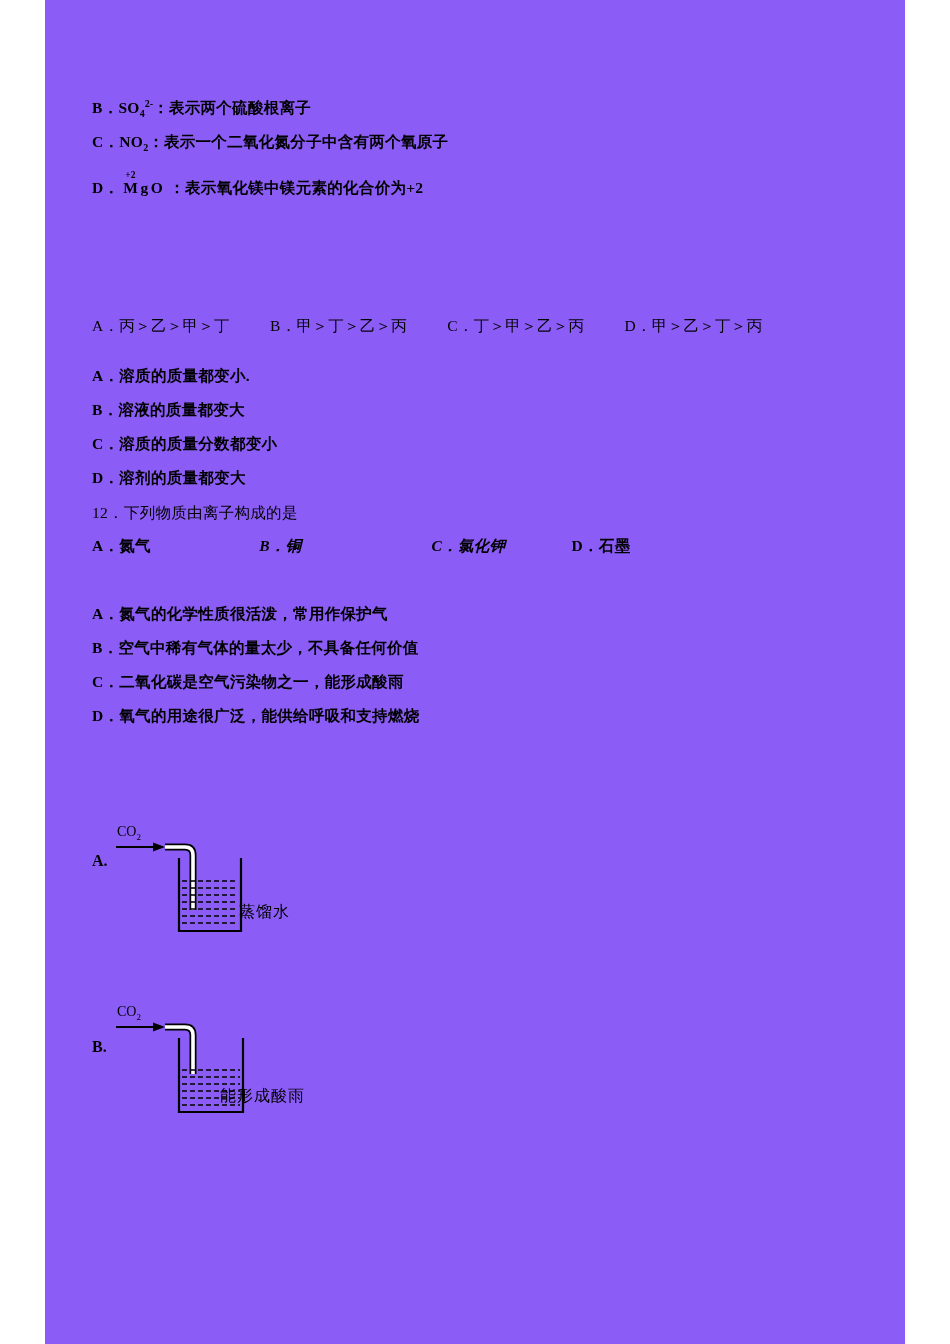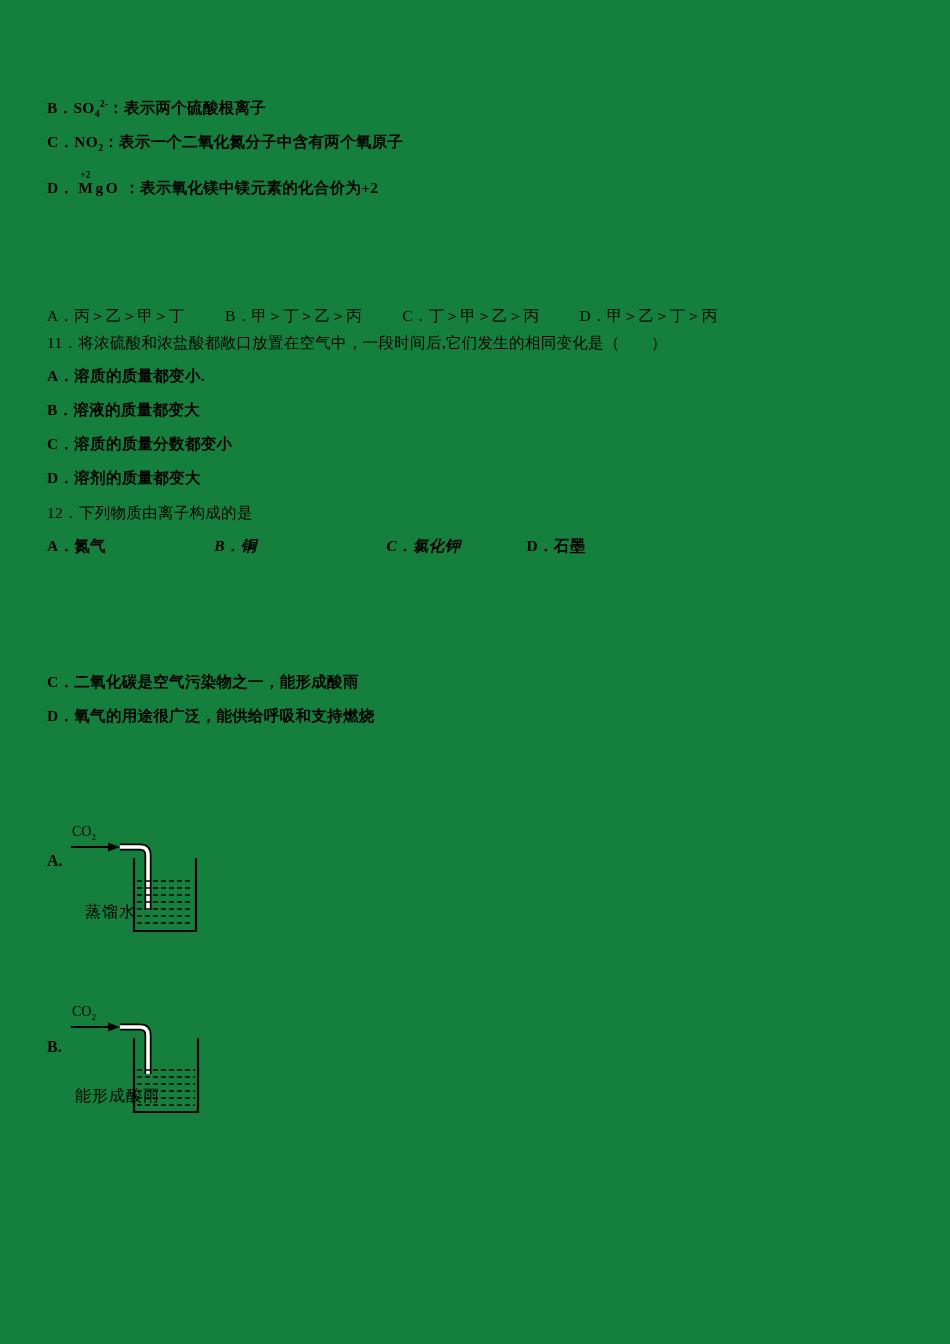--- a/index.html
+++ b/index.html
@@ -1,75 +1,76 @@
 <!DOCTYPE html>
 <html><head>
 <meta charset="utf-8">
 <style>
   * { margin:0; padding:0; box-sizing:border-box; }
   html,body { background:#ffffff; }
   body { font-family:"Liberation Serif", serif; color:#000; }
-  .page { position:relative; width:950px; height:1344px; background:#15803d; overflow:hidden; margin:0 auto; }
+  .page { position:relative; width:860px; height:1344px; background:#8b5cf6; overflow:hidden; margin:0 auto; }
   .line { position:absolute; left:47px; font-size:15.5px; white-space:nowrap; letter-spacing:0.3px; }
   .bold { font-weight:700; }
   .para { position:absolute; left:47px; width:860px; font-size:15.5px; line-height:36px; text-align:justify; letter-spacing:0.3px; }
   sub.fm { font-size:10px; vertical-align:-4px; letter-spacing:0; }
   sup.fm { font-size:10px; vertical-align:6px; letter-spacing:0; }
   .mg-wrap { position:relative; display:inline-block; letter-spacing:2.5px; margin:0 4px; }
   .valence { position:absolute; top:-9px; left:2px; font-size:9.5px; letter-spacing:0; }
   .opts-row span { display:inline-block; }
   .q10-opt { margin-right:36px; }
   .w163 { width:163px; }
   .w168 { width:168px;font-style:italic; }
   .w136 { width:136px;font-style:italic; }
   .fig { position:absolute;margin-top:32px; }
   .fig svg { display:block; }
   .fig-label { position:absolute; left:47px; font-size:16px; font-weight:700; }
-  .caption { position:absolute; font-size:16px; text-align:left; letter-spacing:1px; }
+  .caption { position:absolute; font-size:16px; text-align:right; letter-spacing:1px; }
   .gas-label { font-size:14px; font-family:"Liberation Serif", serif; }
 </style>
 </head>
 <body>
 
 <div class="page">
 
   <div class="line bold" style="top:98px">
     <span>B．</span><span>SO</span><sub class="fm">4</sub><sup class="fm">2-</sup><span>：表示两个硫酸根离子</span>
   </div>
 
   <div class="line bold" style="top:132px">
     <span>C．</span><span>NO</span><sub class="fm">2</sub><span>：表示一个二氧化氮分子中含有两个氧原子</span>
   </div>
 
   <div class="line bold" style="top:178px">
     <span>D．</span><span class="mg-wrap"><span class="valence">+2</span><span>MgO</span></span><span>：表示氧化镁中镁元素的化合价为+2</span>
   </div>
 
 
-  <div class="line opts-row" style="top:306px">
+  <div class="line opts-row" style="top:316px">
     <span class="q10-opt">A．丙＞乙＞甲＞丁</span>
     <span class="q10-opt">B．甲＞丁＞乙＞丙</span>
     <span class="q10-opt">C．丁＞甲＞乙＞丙</span>
     <span>D．甲＞乙＞丁＞丙</span>
   </div>
 
-  <div class="line" style="top:333px">11．将浓硫酸和浓盐酸都敞口放置在空气中，一段时间后,它们发生的相同变化是（　　）</div>
   <div class="line bold" style="top:366px">A．溶质的质量都变小.</div>
   <div class="line bold" style="top:400px">B．溶液的质量都变大</div>
   <div class="line bold" style="top:434px">C．溶质的质量分数都变小</div>
   <div class="line bold" style="top:468px">D．溶剂的质量都变大</div>
 
   <div class="line" style="top:503px">12．下列物质由离子构成的是</div>
   <div class="line bold opts-row" style="top:536px">
     <span class="w163">A．氮气</span>
     <span class="w168">B．铜</span>
     <span class="w136">C．氯化钾</span>
     <span>D．石墨</span>
   </div>
 
+  <div class="line bold" style="top:604px">A．氮气的化学性质很活泼，常用作保护气</div>
+  <div class="line bold" style="top:638px">B．空气中稀有气体的量太少，不具备任何价值</div>
   <div class="line bold" style="top:706px">D．氧气的用途很广泛，能供给呼吸和支持燃烧</div>
   <div class="line bold" style="top:672px">C．二氧化碳是空气污染物之一，能形成酸雨</div>
 
 
   <div class="fig-label" style="top:852px">A.</div>
   <div class="fig" style="left:70px; top:792px">
     <svg width="160" height="112" viewBox="0 0 160 112">
       <text x="2" y="12" class="gas-label"><tspan>CO</tspan><tspan dy="4" font-size="9">2</tspan></text>
       <line x1="1" y1="23" x2="38" y2="23" stroke="#000" stroke-width="2"></line>
       <polygon points="38,18.5 50,23 38,27.5" fill="#000"></polygon>

